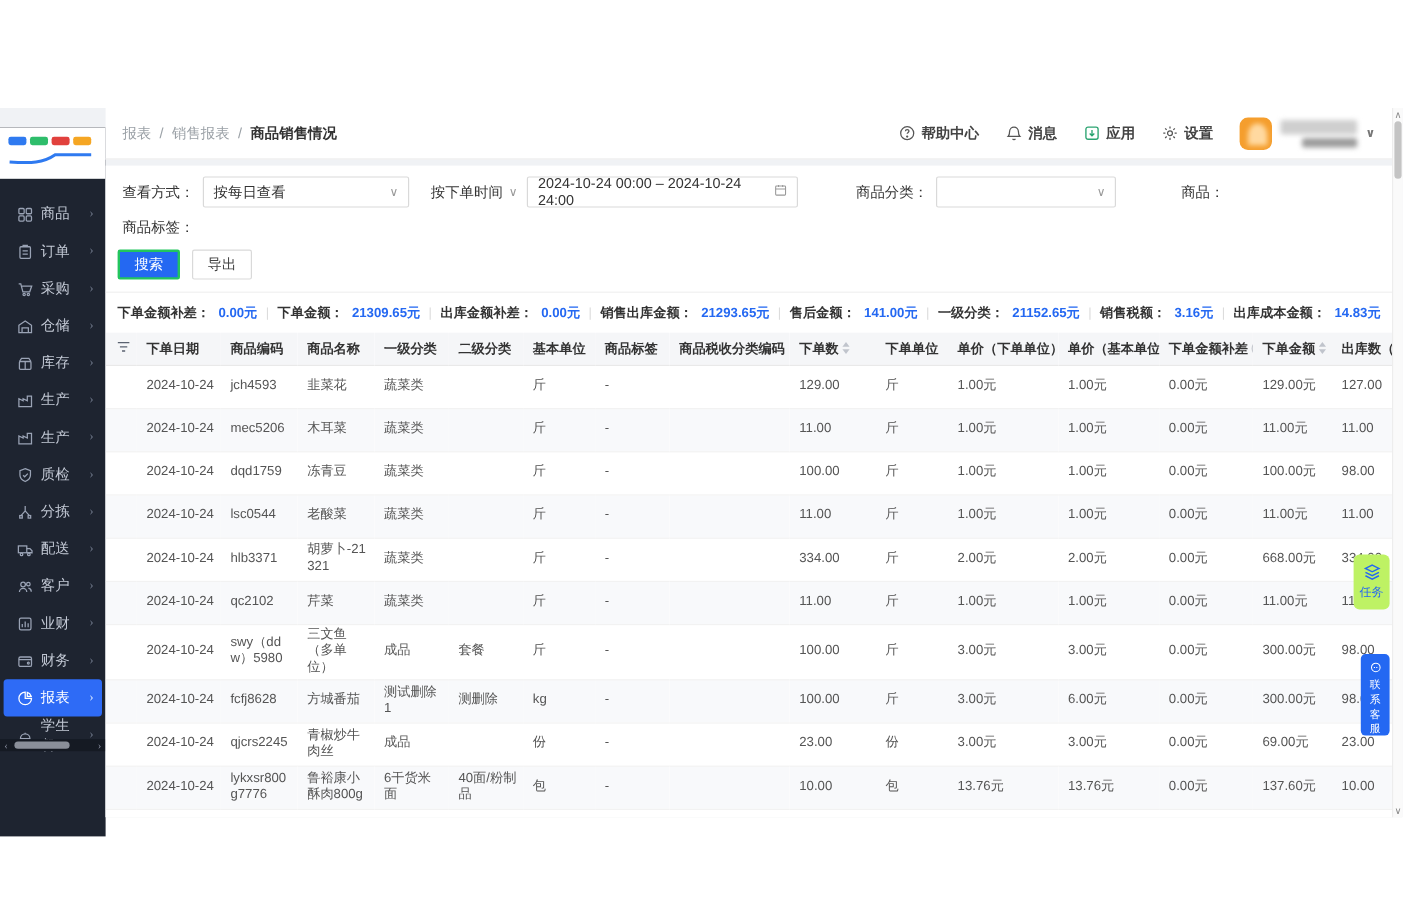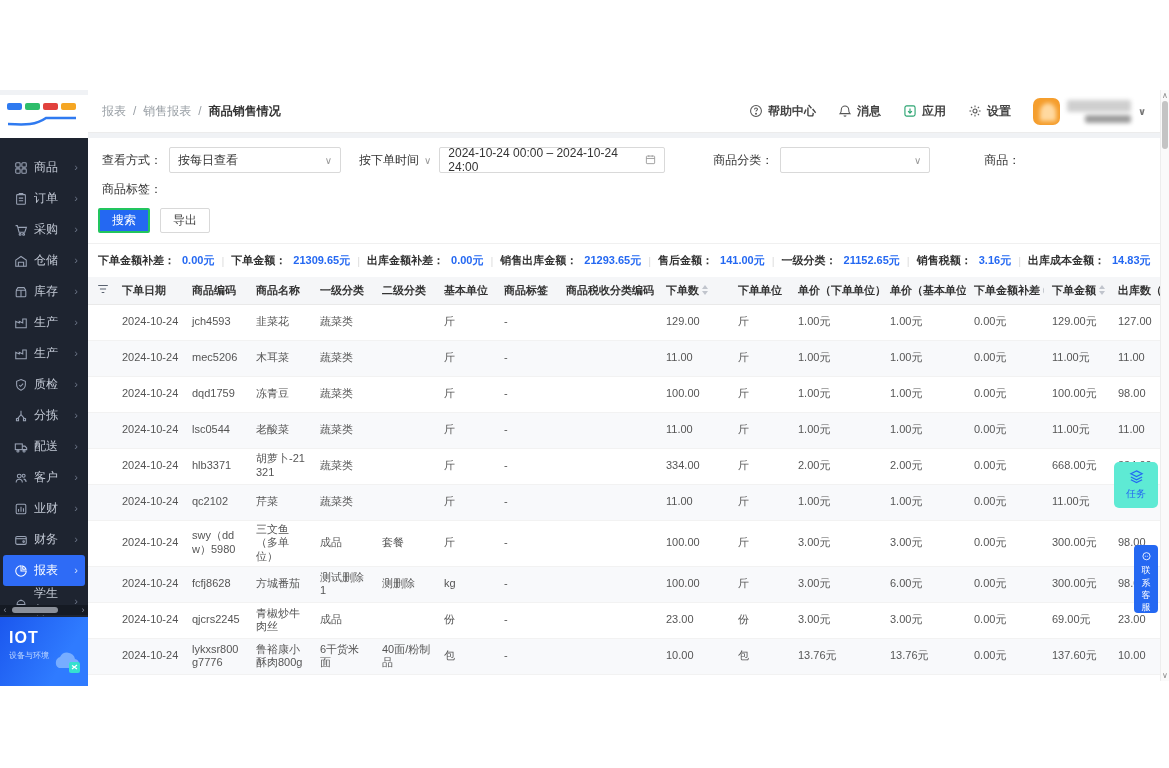--- a/index.html
+++ b/index.html
@@ -1,20 +1,20 @@
 <!DOCTYPE html>
 <html><head>
 <meta charset="utf-8">
 <style>
   html,body{margin:0;padding:0;background:#fff;}
   .page{position:relative;width:1169px;height:768px;background:#fff;font-family:"Liberation Sans","DejaVu Sans",sans-serif;overflow:hidden;color:#333;}
   .app{position:absolute;left:0;top:90px;width:1169px;height:591px;background:#f0f2f5;}
 
   
-  .sidebar{position:absolute;left:0;top:5px;width:88px;height:591px;background:#1e2430;overflow:hidden;}
+  .sidebar{position:absolute;left:0;top:16px;width:88px;height:591px;background:#1e2430;overflow:hidden;font-family:Liberation Serif, serif;}
   .logo{height:43px;background:#fff;position:relative;}
   .logo .bars{position:absolute;left:7px;top:8px;display:flex;gap:3px;}
   .logo .bar{width:15px;height:7px;border-radius:2px;}
   .logo svg{position:absolute;left:6px;top:17px;}
   .side-menu{padding-top:14px;height:465px;overflow:hidden;}
   .side-item{height:31px;display:flex;align-items:center;gap:6px;padding:0 7px 0 11px;margin:0 3px;color:#c3c9d5;font-size:12px;cursor:pointer;border-radius:3px;}
   .side-item .licon{display:flex;align-items:center;}
   .side-item .licon svg{stroke:#9aa3b5;}
   .side-item.active{background:#2e6bf6;color:#fff;}
   .side-item.active .licon svg{stroke:#fff;}
@@ -79,21 +79,21 @@
   .caret.down{border-top:4px solid #c0c4cc;}
   .sort{display:flex;flex-direction:column;cursor:pointer;}
   .help{width:11px;height:11px;border:1px solid #b9bdc4;border-radius:50%;color:#9a9ea6;font-size:8px;display:flex;align-items:center;justify-content:center;flex:0 0 auto;cursor:pointer;}
   .licon.dark svg{stroke:#5a6270;}
 
   
   .vscroll{position:absolute;right:0;top:0;width:9px;height:591px;background:#fafafa;border-left:1px solid #ededed;box-sizing:border-box;}
   .vscroll .up,.vscroll .dn{position:absolute;left:0;width:8px;text-align:center;font-size:8px;color:#888;}
   .vscroll .up{top:1px;} .vscroll .dn{bottom:1px;}
   .vscroll .vthumb{position:absolute;left:1px;top:11px;width:6px;height:48px;background:#c4c4c4;border-radius:3px;}
-  .task-widget{position:absolute;right:11px;top:372px;width:44px;height:46px;background:#5eead4;border-radius:5px;display:flex;flex-direction:column;align-items:center;justify-content:center;gap:3px;color:#2468f2;font-size:10px;cursor:pointer;}
+  .task-widget{position:absolute;right:11px;top:372px;width:30px;height:46px;background:#bef264;border-radius:5px;display:flex;flex-direction:column;align-items:center;justify-content:center;gap:3px;color:#2468f2;font-size:10px;cursor:pointer;}
   .task-widget svg{stroke:#2468f2;}
   .service-widget{position:absolute;right:11px;top:455px;width:24px;height:68px;background:#2468f2;border-radius:4px;color:#fff;display:flex;flex-direction:column;align-items:center;padding-top:6px;box-sizing:border-box;gap:3px;cursor:pointer;}
   .service-widget .vtxt{font-size:9px;width:10px;line-height:1.35;text-align:center;}
   .service-widget svg{stroke:#fff;}
 </style>
 </head>
 <body>
 
 <div class="page">
   <div class="app">
@@ -268,29 +268,20 @@
             </span>
             <span class="slbl">学生餐</span>
             <span class="schev">›</span>
           </div>
         </div>
       <div class="side-scroll">
         <span class="arr">‹</span>
         <span class="thumb"></span>
         <span class="track"></span>
         <span class="arr">›</span>
-      </div>
-      <div class="iot">
-        <div class="t">IOT</div>
-        <div class="s">设备与环境</div>
-        <svg width="34" height="30" viewBox="0 0 34 30">
-          <path d="M8 20a6 6 0 0 1 1-11 8 8 0 0 1 15 2 5 5 0 0 1 2 9z" fill="#7fb2ff" opacity="0.9"></path>
-          <rect x="18" y="14" width="11" height="11" rx="2" fill="#35e0d0"></rect>
-          <path d="M21 21l5-4M21 17.5l5 3.5" stroke="#fff" stroke-width="1.2"></path>
-        </svg>
       </div>
     </div>
 
     <div class="main">
       <div class="topbar">
         <div class="bc">
             <span class="bc-item">报表</span>
             <span class="bc-sep">/</span>
             <span class="bc-item">销售报表</span>
             <span class="bc-sep">/</span>

